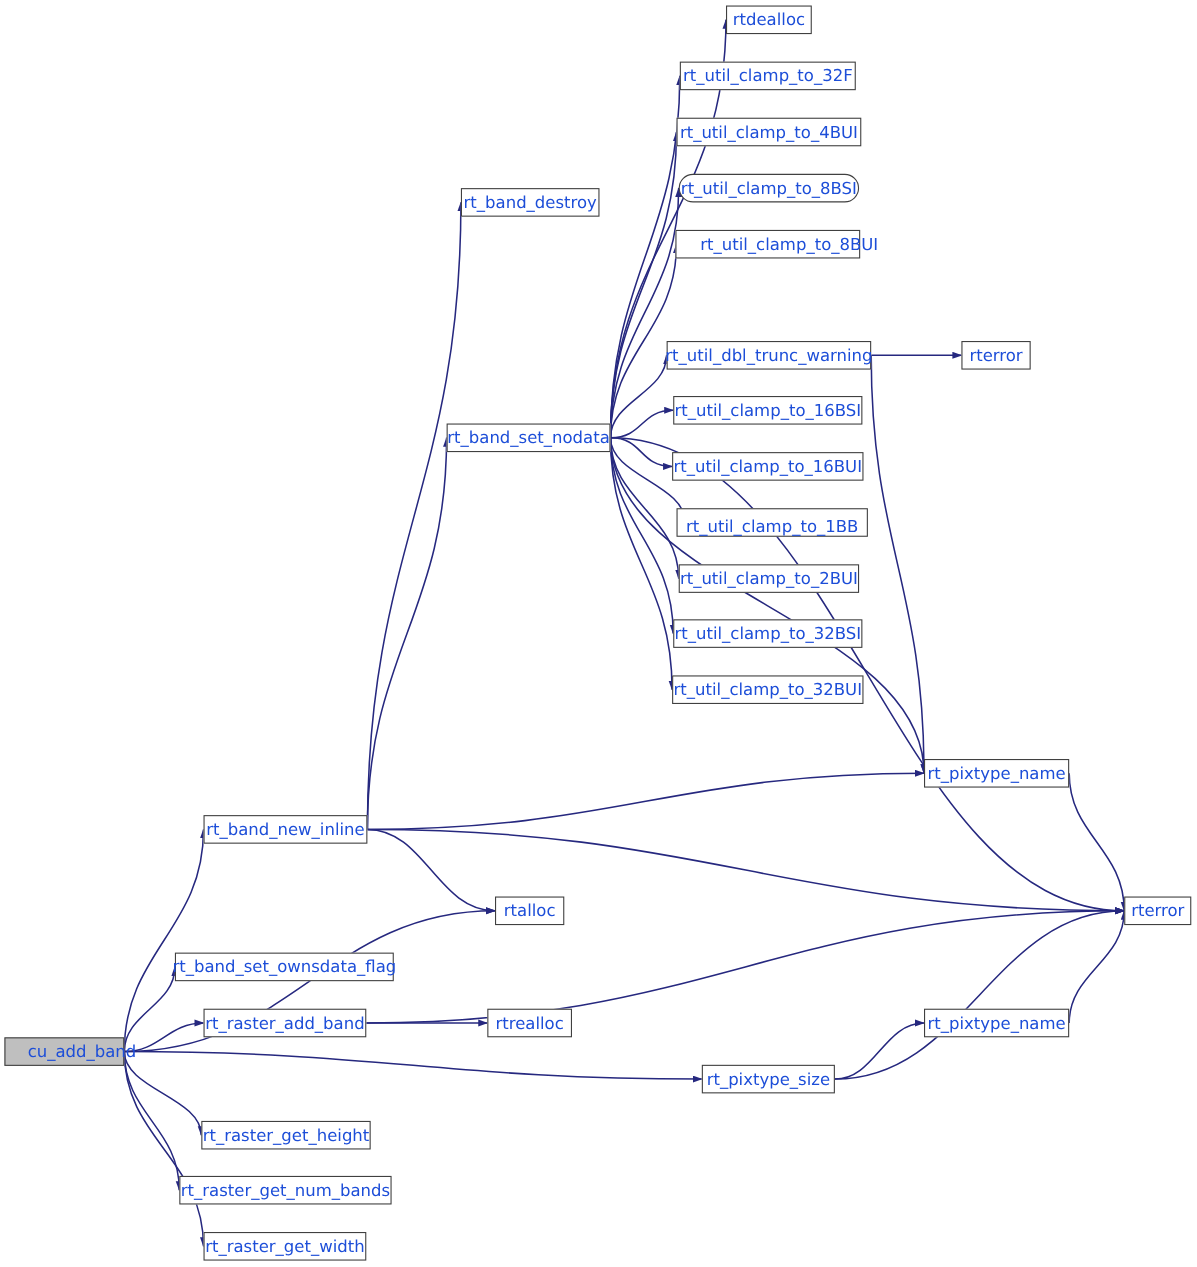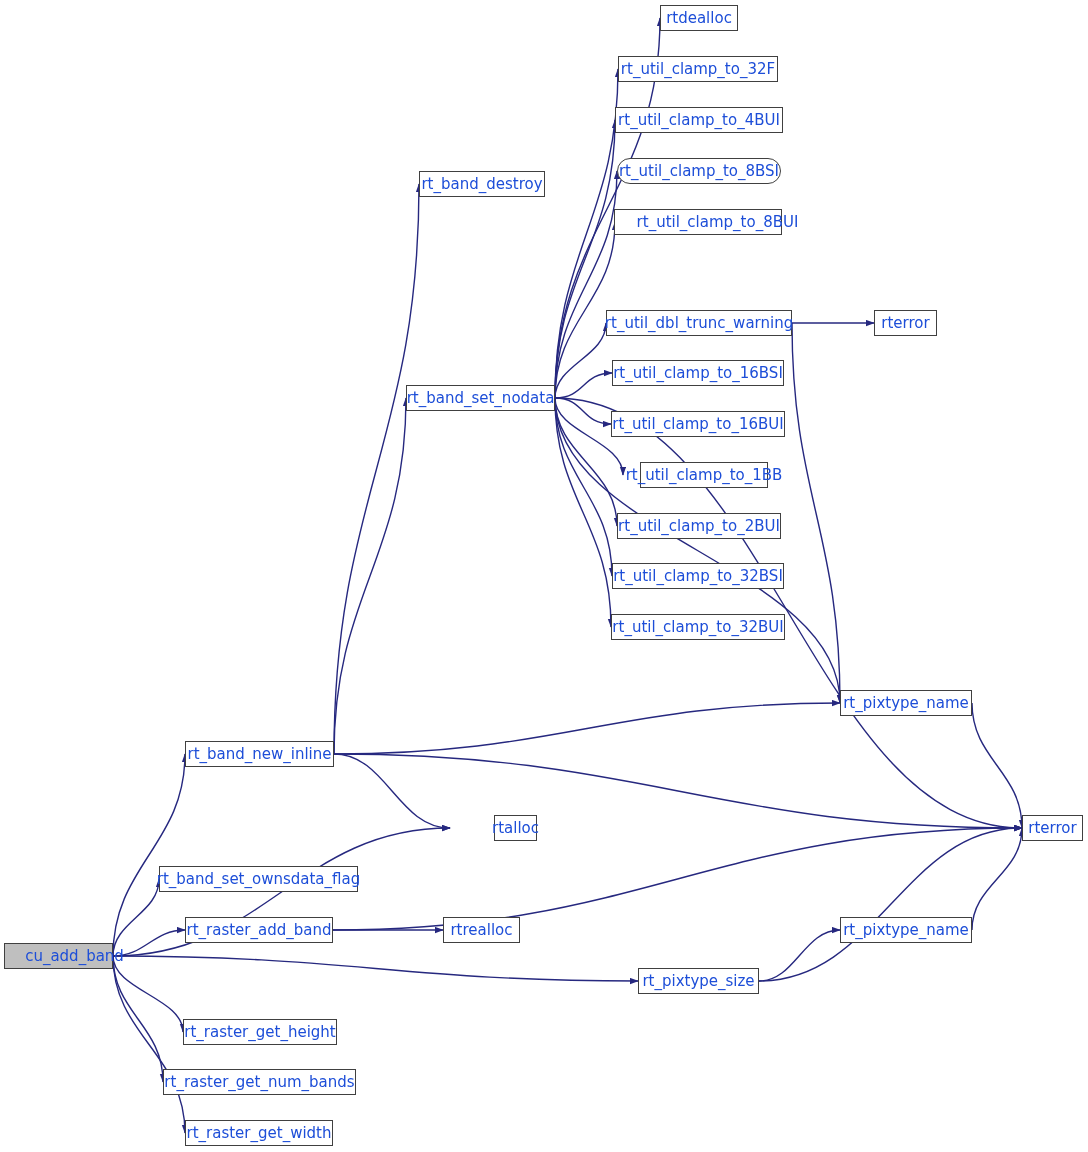--- a/index.html
+++ b/index.html
@@ -96,21 +96,21 @@
       </div>
       <div class="node" style="left: 185px; top: 1120px; width: 148px; height: 26px;">
         <span>rt_raster_get_width</span>
       </div>
       <div class="node" style="left: 419px; top: 171px; width: 126px; height: 26px;">
         <span>rt_band_destroy</span>
       </div>
       <div class="node" style="left: 406px; top: 385px; width: 149px; height: 26px;">
         <span>rt_band_set_nodata</span>
       </div>
-      <div class="node" style="left: 450px; top: 815px; width: 43px; height: 26px; margin-left: 44px;">
+      <div class="node" style="left: 450px; top: 815px; width: 63px; height: 26px;">
         <span>rtalloc</span>
       </div>
       <div class="node" style="left: 443px; top: 917px; width: 77px; height: 26px;">
         <span>rtrealloc</span>
       </div>
       <div class="node" style="left: 660px; top: 5px; width: 78px; height: 26px;">
         <span>rtdealloc</span>
       </div>
       <div class="node" style="left: 618px; top: 56px; width: 160px; height: 26px; align-items: center;">
         <span>rt_util_clamp_to_32F</span>
@@ -129,21 +129,21 @@
       </div>
       <div class="node" style="left: 874px; top: 310px; width: 63px; height: 26px;">
         <span>rterror</span>
       </div>
       <div class="node" style="left: 612px; top: 360px; width: 172px; height: 26px;">
         <span>rt_util_clamp_to_16BSI</span>
       </div>
       <div class="node" style="left: 611px; top: 411px; width: 174px; height: 26px;">
         <span>rt_util_clamp_to_16BUI</span>
       </div>
-      <div class="node" style="left: 640px; top: 462px; width: 128px; height: 26px;">
+      <div class="node" style="left: 615px; top: 462px; width: 174px; height: 26px; align-items: flex-end;">
         <span>rt_util_clamp_to_1BB</span>
       </div>
       <div class="node" style="left: 617px; top: 513px; width: 164px; height: 26px;">
         <span>rt_util_clamp_to_2BUI</span>
       </div>
       <div class="node" style="left: 612px; top: 563px; width: 172px; height: 26px;">
         <span>rt_util_clamp_to_32BSI</span>
       </div>
       <div class="node" style="left: 611px; top: 614px; width: 174px; height: 26px;">
         <span>rt_util_clamp_to_32BUI</span>

